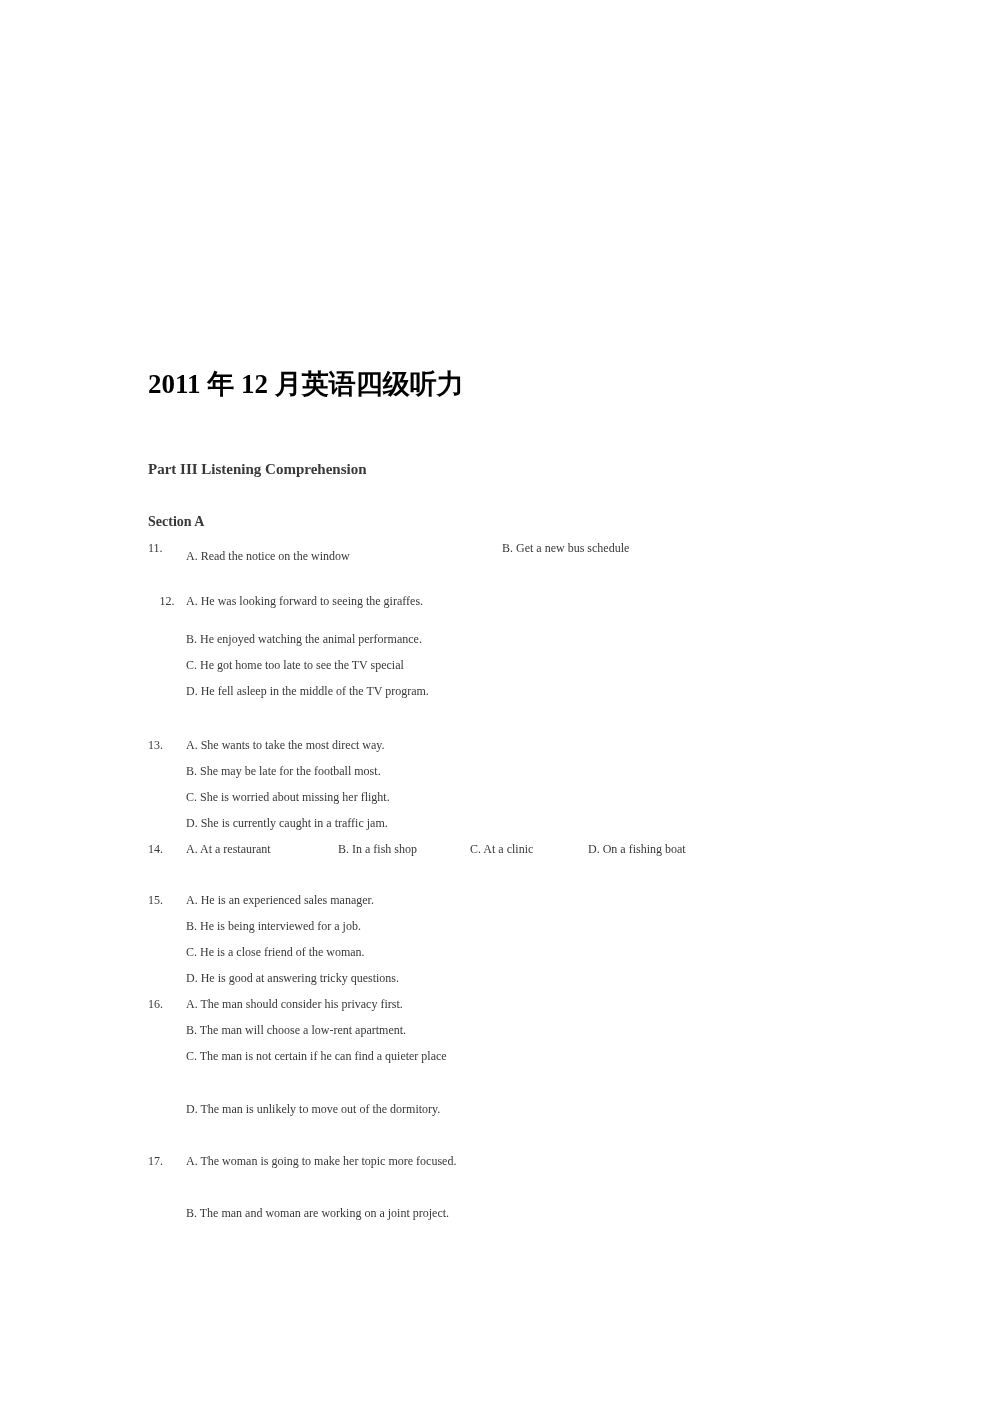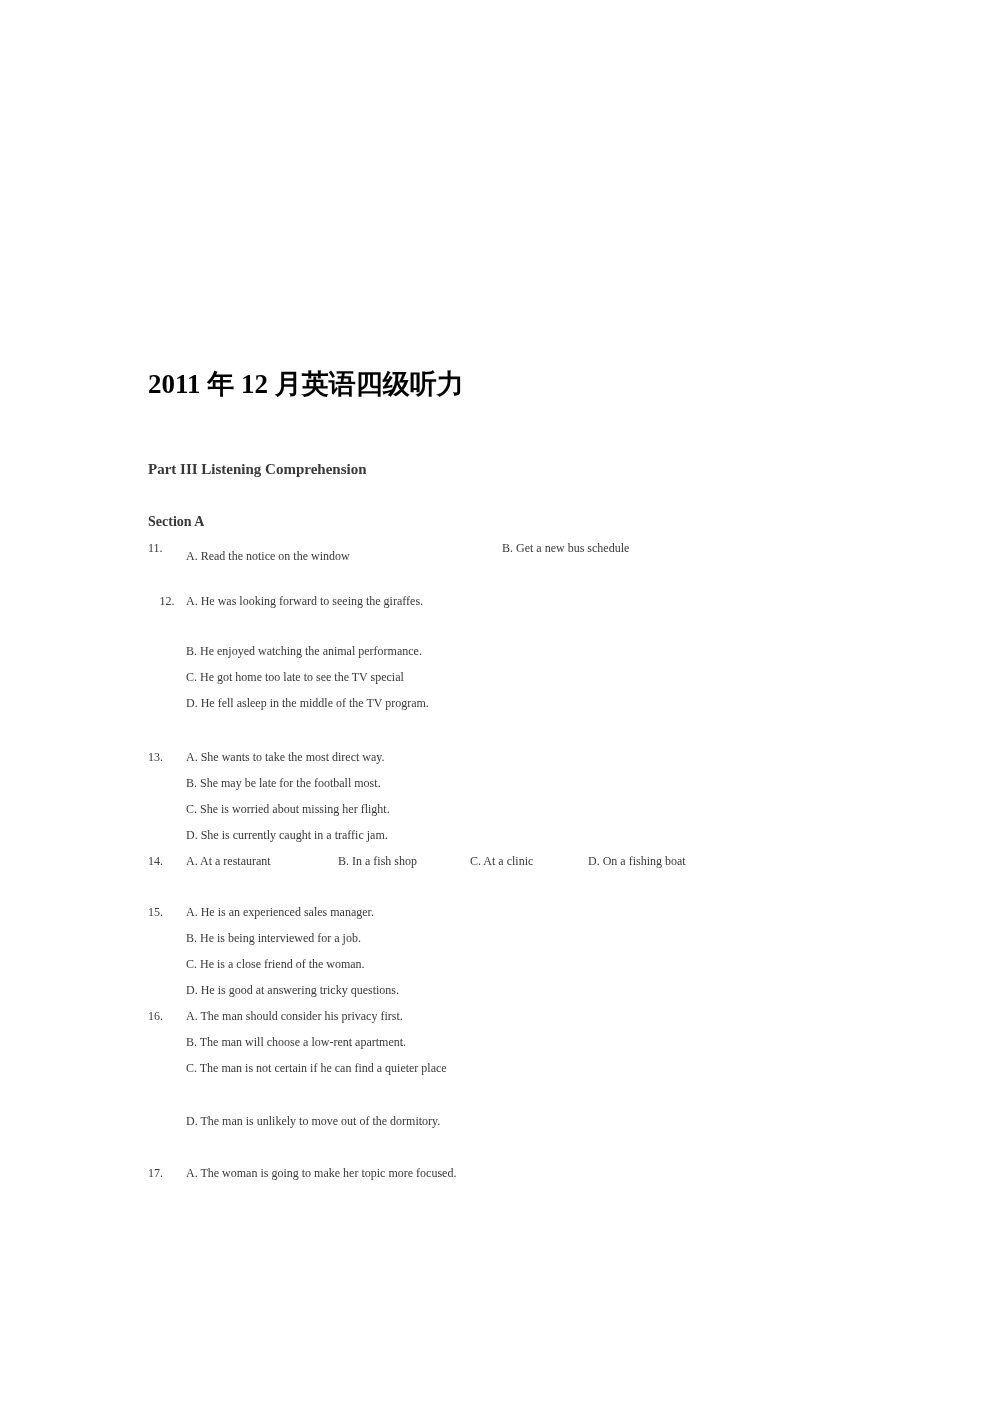--- a/index.html
+++ b/index.html
@@ -52,21 +52,21 @@
   .num {
     flex: 0 0 38px;
     width: 38px;
   }
   .col-a { flex: 0 0 316px; width: 316px; margin-top: 8px; }
   .w152 { flex: 0 0 152px; width: 152px; }
   .w132 { flex: 0 0 132px; width: 132px; }
   .w118 { flex: 0 0 118px; width: 118px; }
   .gap26 { margin-top: 26px; }
   .gap27 { margin-top: 27px; text-align: center; }
-  .gap24 { margin-top: 24px; }
+  .gap24 { margin-top: 12px; }
   .gap28 { margin-top: 28px; }
   .gap25 { margin-top: 25px; }
 </style>
 </head>
 <body>
 
 <div class="page">
   <div class="content">
 
     <div class="doc-title">2011 年 12 月英语四级听力</div>
@@ -154,15 +154,19 @@
     </div>
     <div class="row gap27">
       <span class="num"></span>
       <span>D. The man is unlikely to move out of the dormitory.</span>
     </div>
 
     <div class="row gap26">
       <span class="num">17.</span>
       <span>A. The woman is going to make her topic more focused.</span>
     </div>
+    <div class="row gap26">
+      <span class="num"></span>
+      <span>B. The man and woman are working on a joint project.</span>
+    </div>
 
   </div>
 </div>
 
 </body></html>

